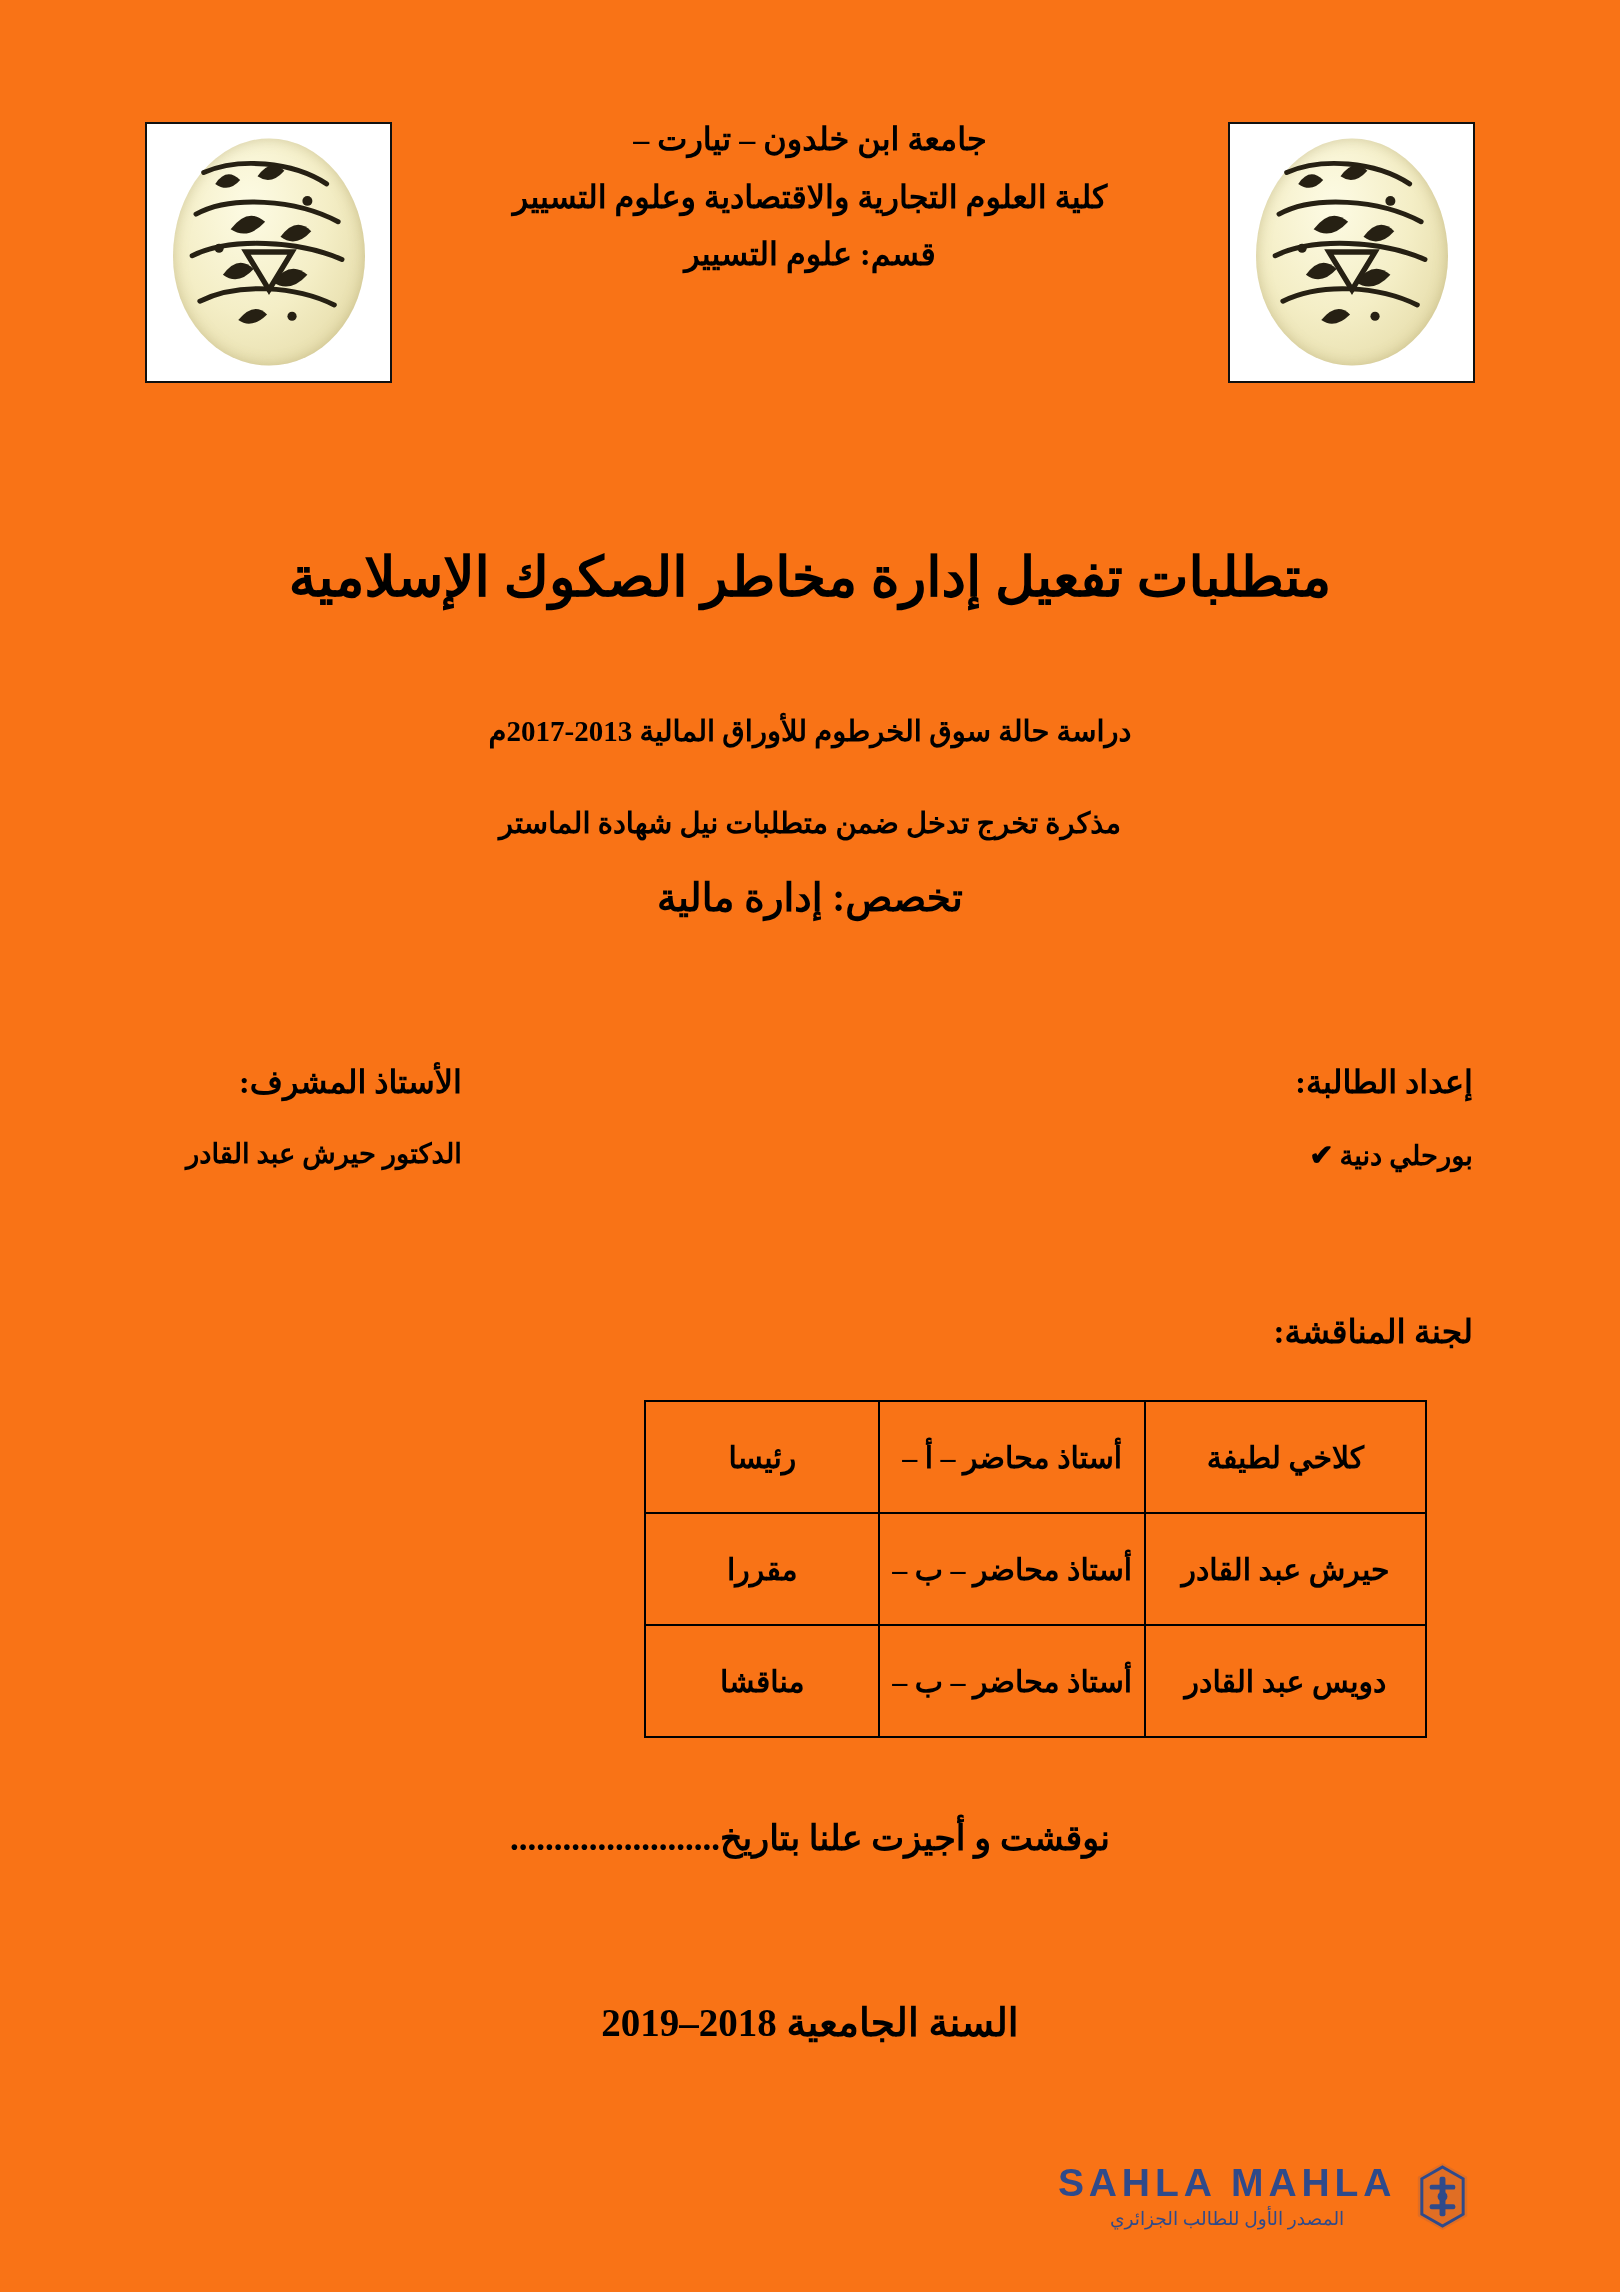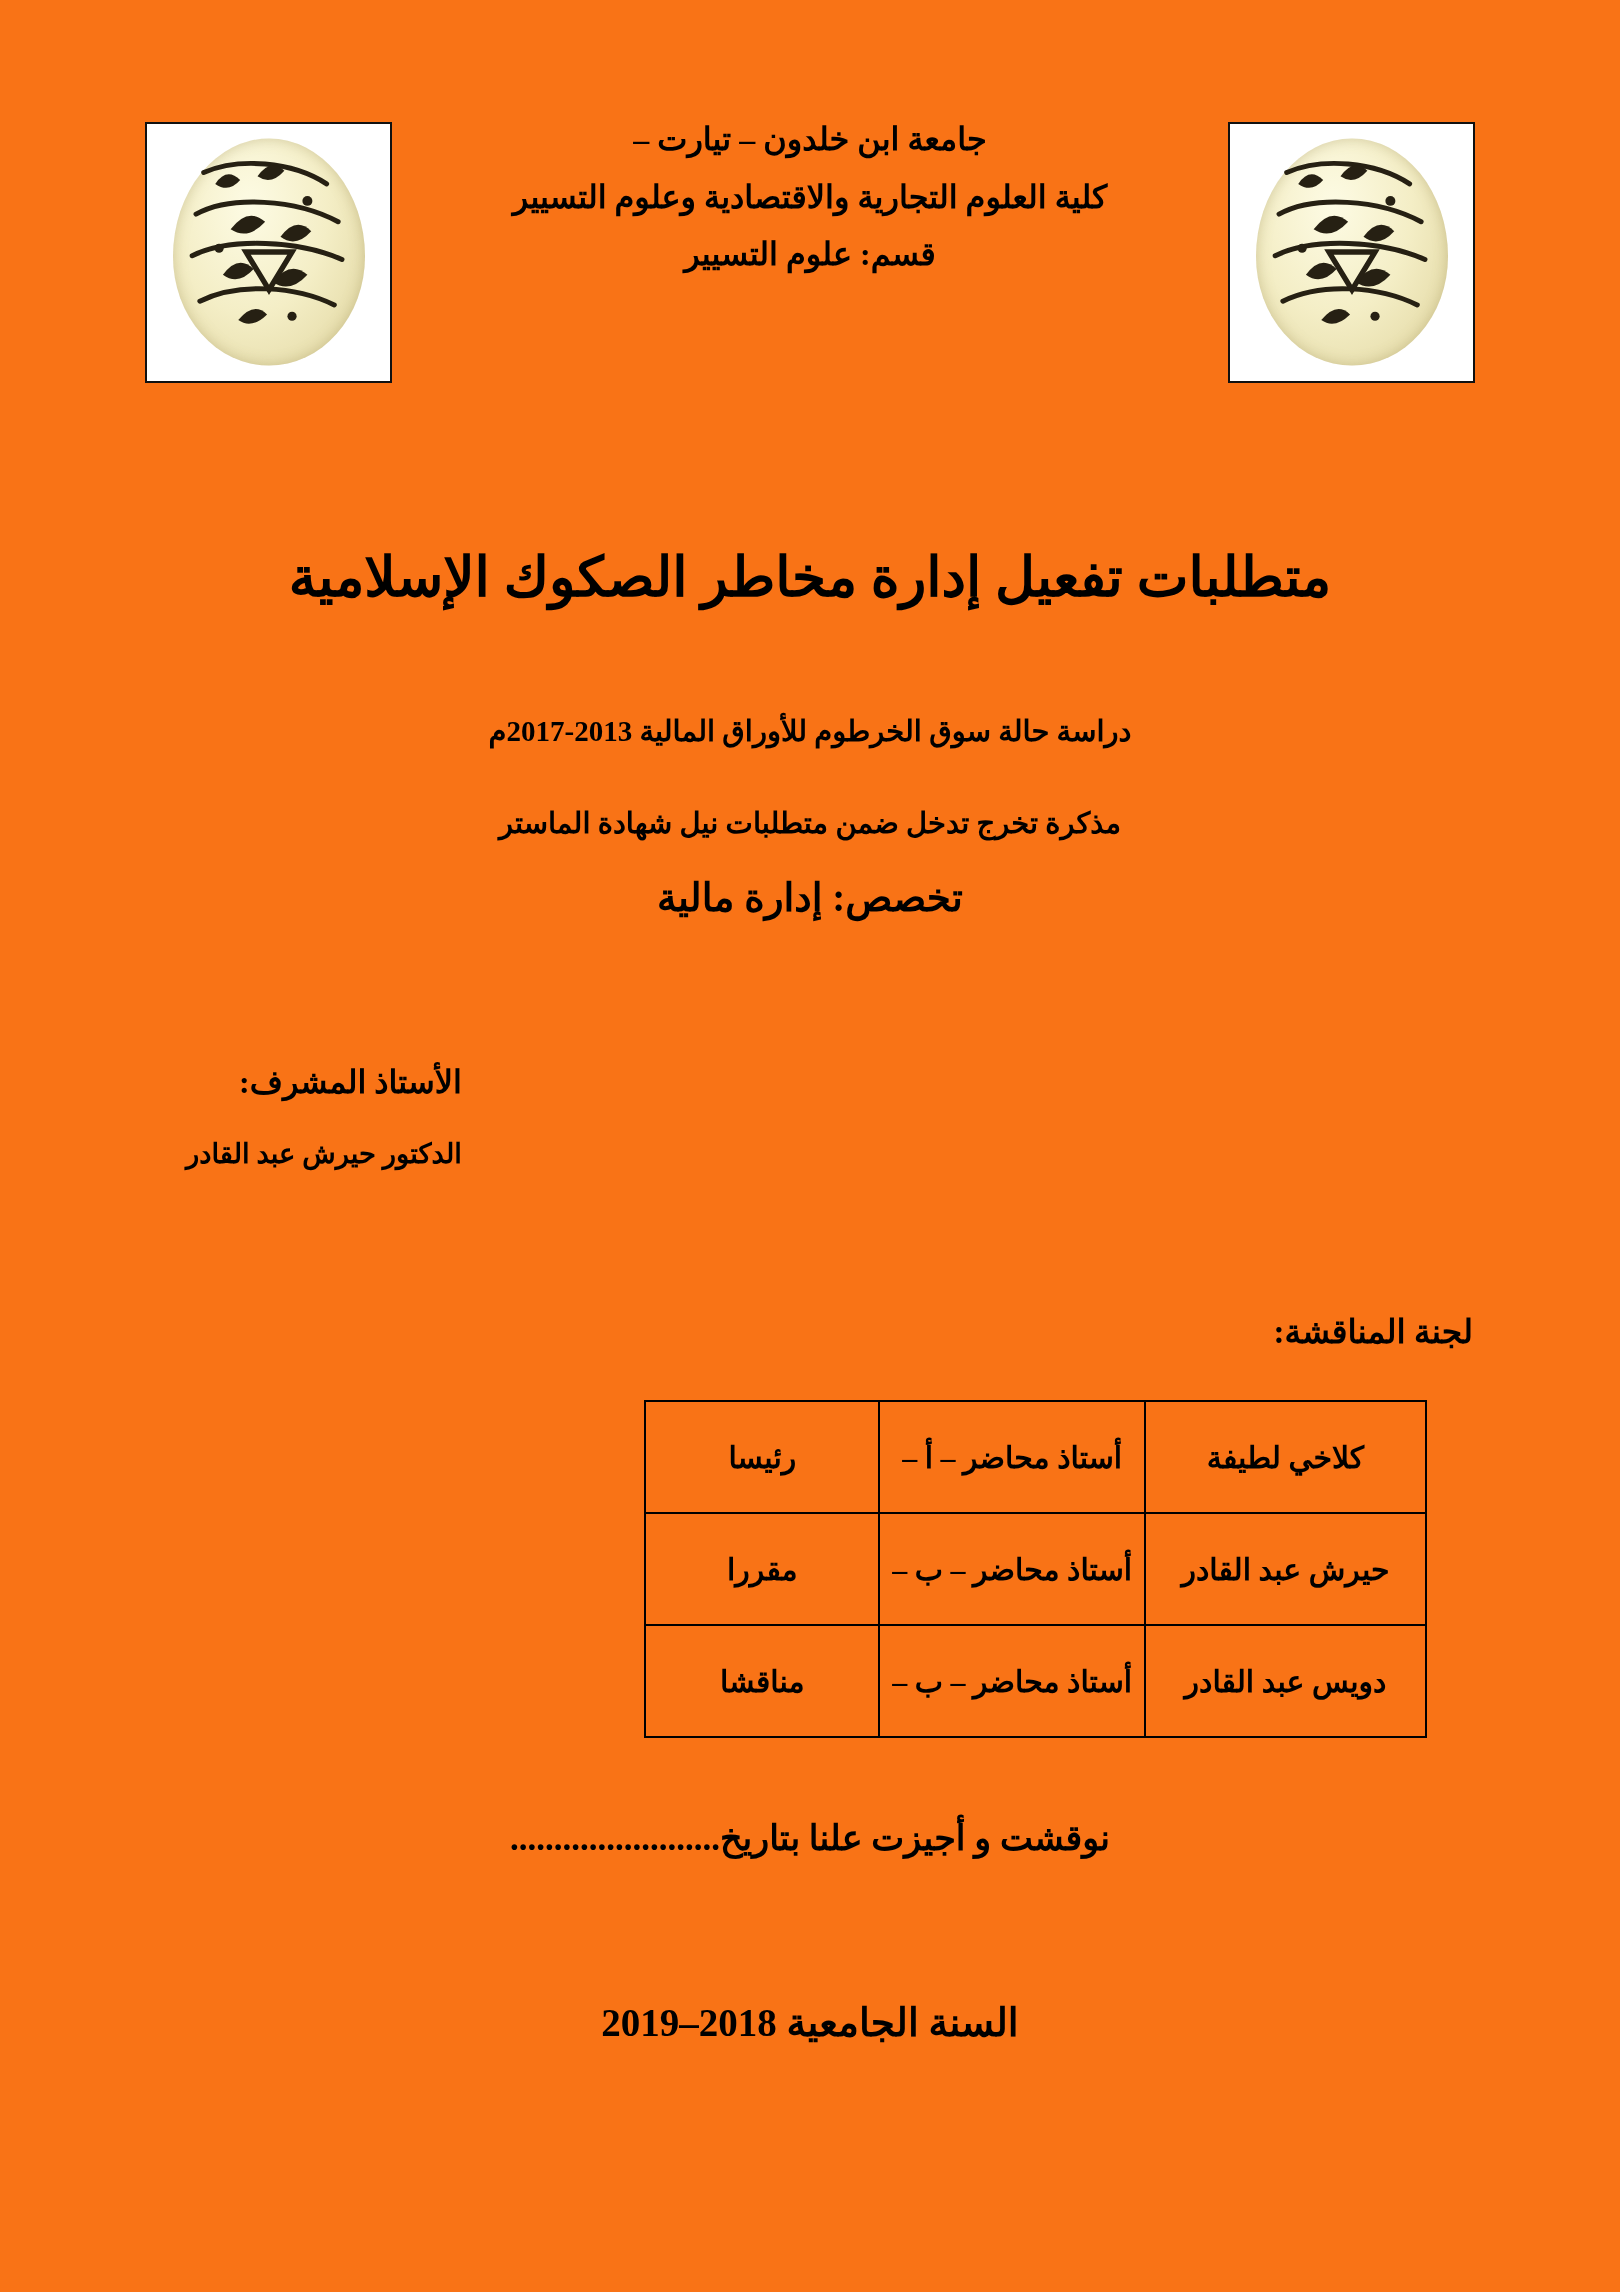--- a/index.html
+++ b/index.html
@@ -291,20 +291,26 @@
 
   <div class="main-title">متطلبات تفعيل إدارة مخاطر الصكوك الإسلامية</div>
 
   <div class="sub-block">
     <div class="sub-line s1">دراسة حالة سوق الخرطوم للأوراق المالية 2013-2017م</div>
     <div class="sub-line s2">مذكرة تخرج تدخل ضمن متطلبات نيل شهادة الماستر</div>
     <div class="sub-line s3">تخصص: إدارة مالية</div>
   </div>
 
   <div class="people">
+    <div class="col student">
+      <div class="role">إعداد الطالبة:</div>
+      <div class="person">
+        <span>بورحلي دنية</span><span class="tick">✔</span>
+      </div>
+    </div>
     <div class="col supervisor">
       <div class="role">الأستاذ المشرف:</div>
       <div class="person">الدكتور حيرش عبد القادر</div>
     </div>
   </div>
 
   <div class="committee-label">لجنة المناقشة:</div>
 
   <table class="committee-table">
     <tbody>
@@ -323,15 +329,31 @@
         <td class="c-rank">أستاذ محاضر – ب –</td>
         <td class="c-role">مناقشا</td>
       </tr>
     </tbody>
   </table>
 
   <div class="defense">نوقشت و أجيزت علنا بتاريخ........................</div>
 
   <div class="year">السنة الجامعية 2018–2019</div>
 
+  <div class="watermark">
+    <div class="wm-text">
+      <div class="wm-title">SAHLA MAHLA</div>
+      <div class="wm-sub">المصدر الأول للطالب الجزائري</div>
+    </div>
+    <svg class="wm-mark" viewBox="0 0 62 72" aria-hidden="true">
+      <g fill="#2f4a8a">
+        <path d="M31 2 L56 16 L56 56 L31 70 L6 56 L6 16 Z" opacity="0.12"></path>
+        <path d="M31 6 L52 18 L52 54 L31 66 L10 54 L10 18 Z" fill="none" stroke="#2f4a8a" stroke-width="3"></path>
+        <rect x="28" y="16" width="6" height="40" rx="2"></rect>
+        <rect x="18" y="24" width="26" height="5" rx="2"></rect>
+        <rect x="18" y="44" width="26" height="5" rx="2"></rect>
+        <circle cx="31" cy="36" r="5"></circle>
+      </g>
+    </svg>
+  </div>
 
 </div>
 
 
 </body></html>

